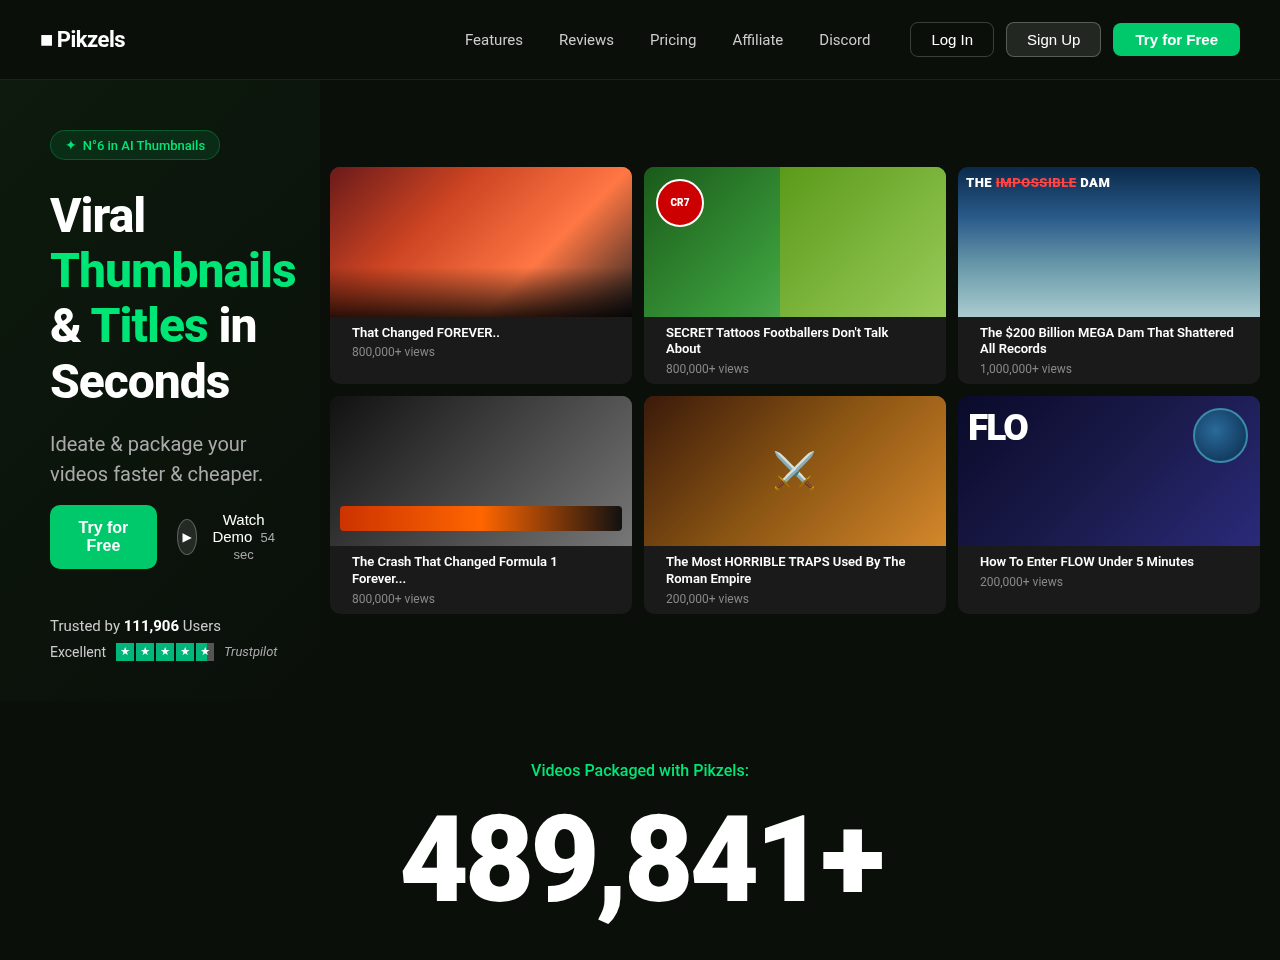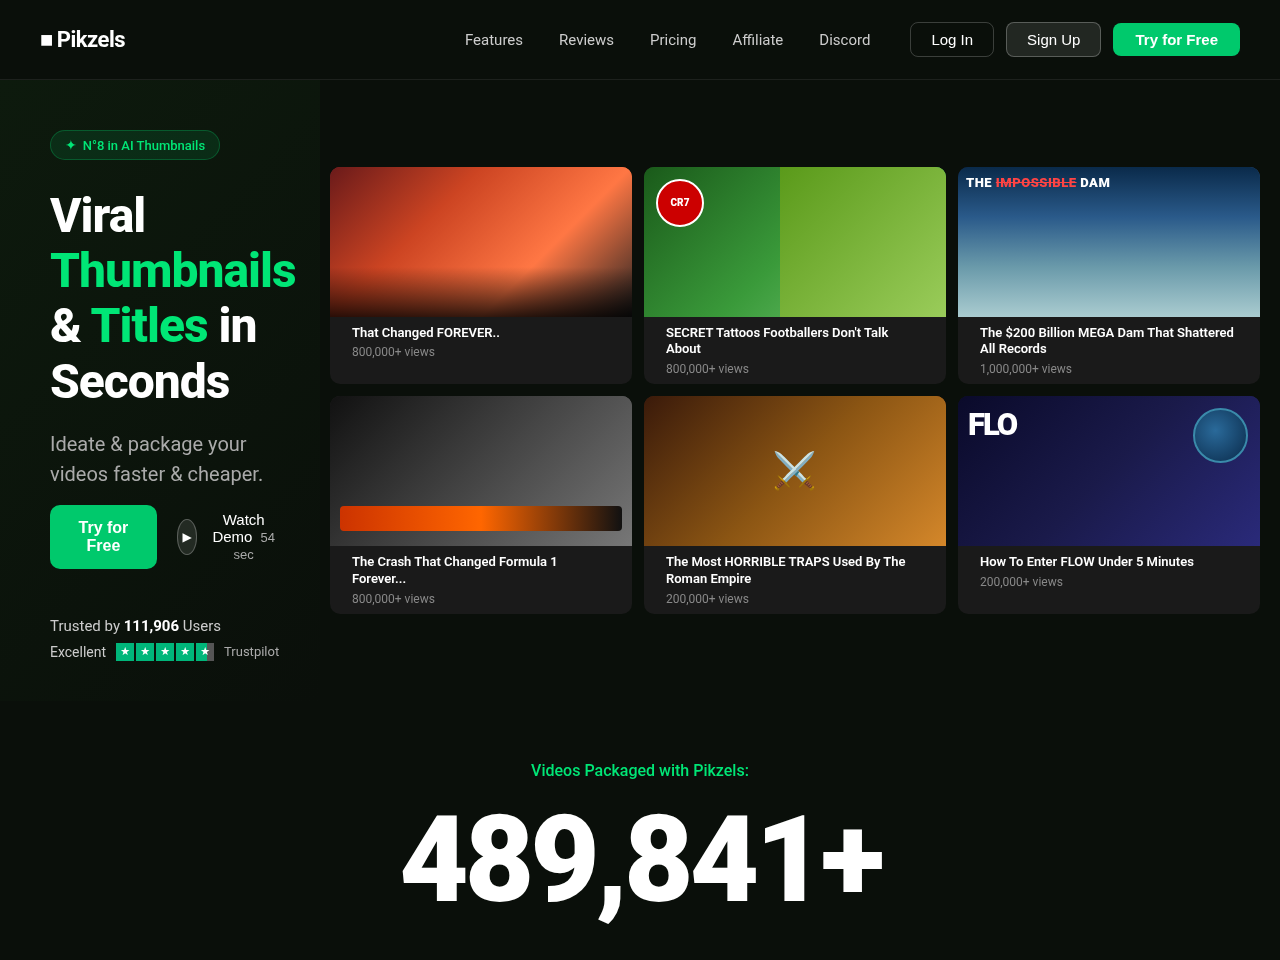--- a/index.html
+++ b/index.html
@@ -217,20 +217,21 @@
       background: linear-gradient(90deg, #00b67a 60%, #555 60%);
       display: flex;
       align-items: center;
       justify-content: center;
       font-size: 11px;
       color: #fff;
     }
     .trustpilot-logo {
       color: #aaa;
       font-size: 13px;
+      font-style: italic;
     }
 
     
     .hero-right {
       padding: 20px 20px 20px 10px;
       display: grid;
       grid-template-columns: 1fr 1fr 1fr;
       grid-template-rows: auto auto;
       gap: 12px;
       align-content: center;
@@ -333,21 +334,21 @@
     <button class="btn-signup">Sign Up</button>
     <button class="btn-try-nav">Try for Free</button>
   </div>
 </nav>
 
 <section class="hero">
 
   <div class="hero-left">
     <div class="badge">
       <span class="badge-star">✦</span>
-      <span>N°8 in AI Thumbnails</span>
+      <span>N°6 in AI Thumbnails</span>
     </div>
 
     <h1 class="hero-title">
       <span class="white">Viral </span><span class="green">Thumbnails</span><br>
       <span class="white">&amp; </span><span class="green">Titles</span><span class="white"> in Seconds</span>
     </h1>
 
     <p class="hero-subtitle">Ideate &amp; package your videos faster &amp; cheaper.</p>
 
     <div class="hero-cta">
@@ -435,21 +436,21 @@
       </div>
       <div class="thumb-info">
         <div class="thumb-title-text">The Most HORRIBLE TRAPS Used By The Roman Empire</div>
         <div class="thumb-views">200,000+ views</div>
       </div>
     </div>
 
     <div class="thumb-card">
       <div class="thumb-img-placeholder thumb-bg-6" style="position:relative; overflow:hidden;">
         <div style="position:absolute;top:0;left:0;right:0;bottom:0;background:linear-gradient(135deg,#0a0a2a,#1a1a4a,#2a2a7a);"></div>
-        <div style="position:absolute;top:10px;left:10px;font-size:31px;font-weight:900;color:#fff;letter-spacing:-2px;">FLO</div>
+        <div style="position:absolute;top:10px;left:10px;font-size:37px;font-weight:900;color:#fff;letter-spacing:-2px;">FLO</div>
         <div style="position:absolute;top:12px;right:12px;width:55px;height:55px;border-radius:50%;background:radial-gradient(circle at 40% 40%,#2a6a9a,#0a2a4a);border:2px solid #3a8aaa;"></div>
       </div>
       <div class="thumb-info">
         <div class="thumb-title-text">How To Enter FLOW Under 5 Minutes</div>
         <div class="thumb-views">200,000+ views</div>
       </div>
     </div>
 
   </div>
 </section>

